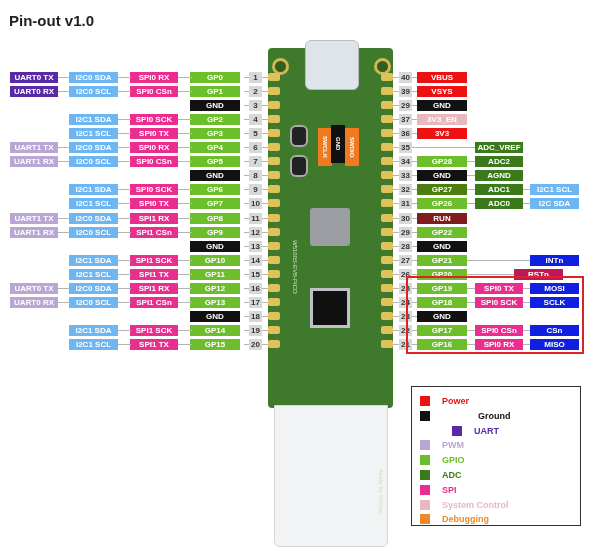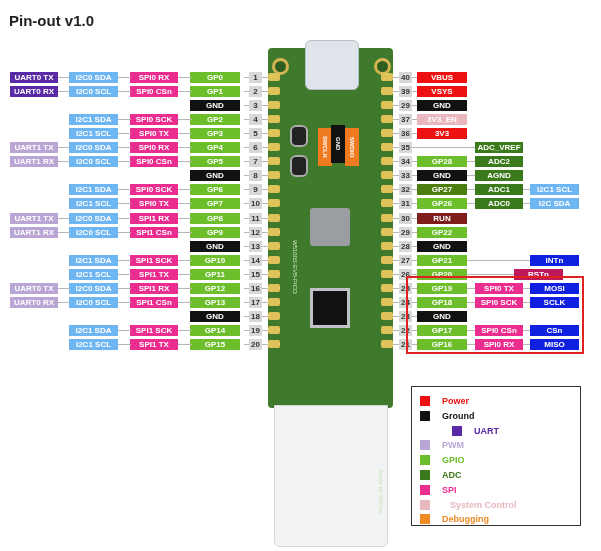--- a/index.html
+++ b/index.html
@@ -341,21 +341,21 @@
 
 <div class="redbox"></div>
 
 <div class="legend" id="legend">
     <div class="lg-row" style="top: 6px;">
       <div class="lg-sw" style="background: rgb(238, 17, 17);"></div>
       <div class="lg-tx" style="color: rgb(238, 17, 17);">Power</div>
     </div>
     <div class="lg-row" style="top: 20.8px;">
       <div class="lg-sw" style="background: rgb(17, 17, 17);"></div>
-      <div class="lg-tx" style="color: rgb(17, 17, 17);">Ground</div>
+      <div class="lg-tx" style="color: rgb(17, 17, 17); margin-left: 36px;">Ground</div>
     </div>
     <div class="lg-row" style="top: 35.6px; margin-left: 32px;">
       <div class="lg-sw" style="background: rgb(90, 42, 166);"></div>
       <div class="lg-tx" style="color: rgb(90, 42, 166);">UART</div>
     </div>
     <div class="lg-row" style="top: 50.4px;">
       <div class="lg-sw" style="background: rgb(185, 166, 212);"></div>
       <div class="lg-tx" style="color: rgb(185, 166, 212);">PWM</div>
     </div>
     <div class="lg-row" style="top: 65.2px;">
@@ -365,19 +365,19 @@
     <div class="lg-row" style="top: 80px;">
       <div class="lg-sw" style="background: rgb(59, 122, 26);"></div>
       <div class="lg-tx" style="color: rgb(59, 122, 26);">ADC</div>
     </div>
     <div class="lg-row" style="top: 94.8px;">
       <div class="lg-sw" style="background: rgb(234, 45, 143);"></div>
       <div class="lg-tx" style="color: rgb(234, 45, 143);">SPI</div>
     </div>
     <div class="lg-row" style="top: 109.6px;">
       <div class="lg-sw" style="background: rgb(232, 184, 190);"></div>
-      <div class="lg-tx" style="color: rgb(232, 184, 190); margin-left: 8px;">System Control</div>
+      <div class="lg-tx" style="color: rgb(232, 184, 190);">System Control</div>
     </div>
     <div class="lg-row" style="top: 124.4px;">
       <div class="lg-sw" style="background: rgb(240, 138, 36);"></div>
       <div class="lg-tx" style="color: rgb(240, 138, 36);">Debugging</div>
     </div>
   </div>
 
 </body></html>

